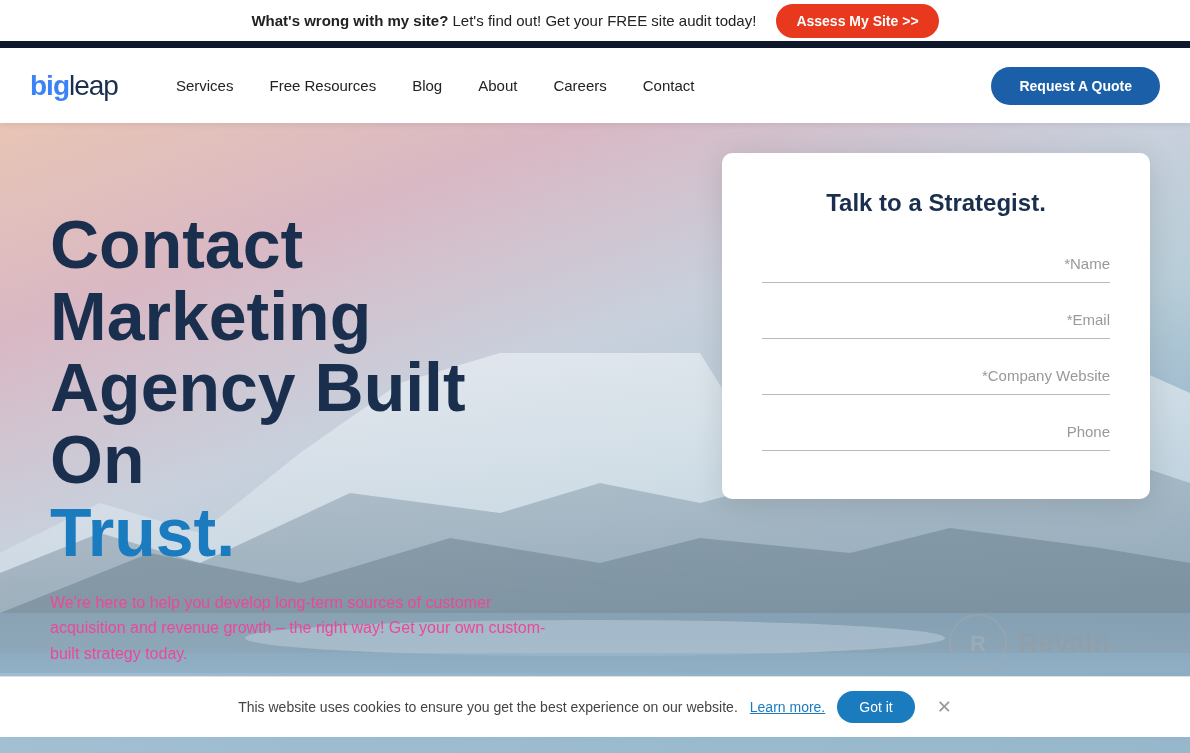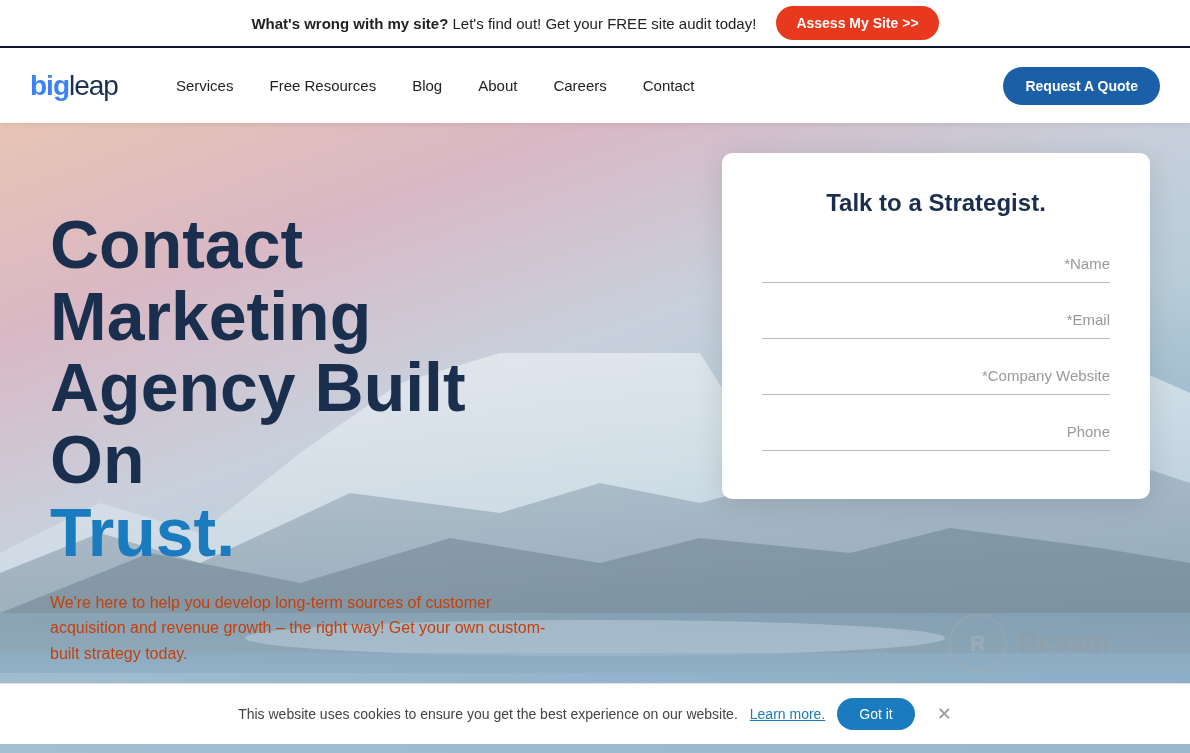--- a/index.html
+++ b/index.html
@@ -1,21 +1,21 @@
 <!DOCTYPE html>
 <html><head>
   <meta charset="utf-8">
   <style>
     * { margin: 0; padding: 0; box-sizing: border-box; }
     body { font-family: 'Arial', sans-serif; width: 1190px; overflow-x: hidden; }
 
     
     .top-banner {
       background: #fff;
-      border-bottom: 2px solid #0f172a;
+      border-bottom: 7px solid #0f172a;
       display: flex;
       align-items: center;
       justify-content: center;
       gap: 20px;
       padding: 10px 20px;
       height: 48px;
     }
     .top-banner-text {
       font-size: 15px;
       color: #222;
@@ -79,21 +79,21 @@
       display: flex;
       align-items: center;
       font-weight: 500;
       transition: color 0.2s;
     }
     .request-btn {
       background: #1a5fa8;
       color: #fff;
       border: none;
       border-radius: 25px;
-      padding: 11px 22px;
+      padding: 11px 28px;
       font-size: 14px;
       font-weight: 600;
       cursor: pointer;
       white-space: nowrap;
       margin-left: auto;
     }
 
     
     .hero {
       position: relative;
@@ -148,21 +148,21 @@
       margin-bottom: 10px;
     }
     .hero-title-trust {
       font-size: 68px;
       font-weight: 900;
       color: #1a7bbf;
       line-height: 1.1;
     }
     .hero-subtitle {
       font-size: 16px;
-      color: #c2410c;
+      color: #ec4899;
       line-height: 1.6;
       margin-top: 20px;
       max-width: 500px;
     }
 
     
     .form-card {
       position: absolute;
       right: 40px;
       top: 30px;
@@ -190,21 +190,21 @@
       margin-bottom: 18px;
       outline: none;
       background: transparent;
       text-align: right;
     }
     .form-field::placeholder { color: #999; }
 
     
     .cookie-banner {
       position: fixed;
-      bottom: 9px;
+      bottom: 16px;
       left: 0;
       right: 0;
       background: #fff;
       border-top: 1px solid #e0e0e0;
       display: flex;
       align-items: center;
       justify-content: center;
       gap: 12px;
       padding: 14px 30px;
       z-index: 100;

